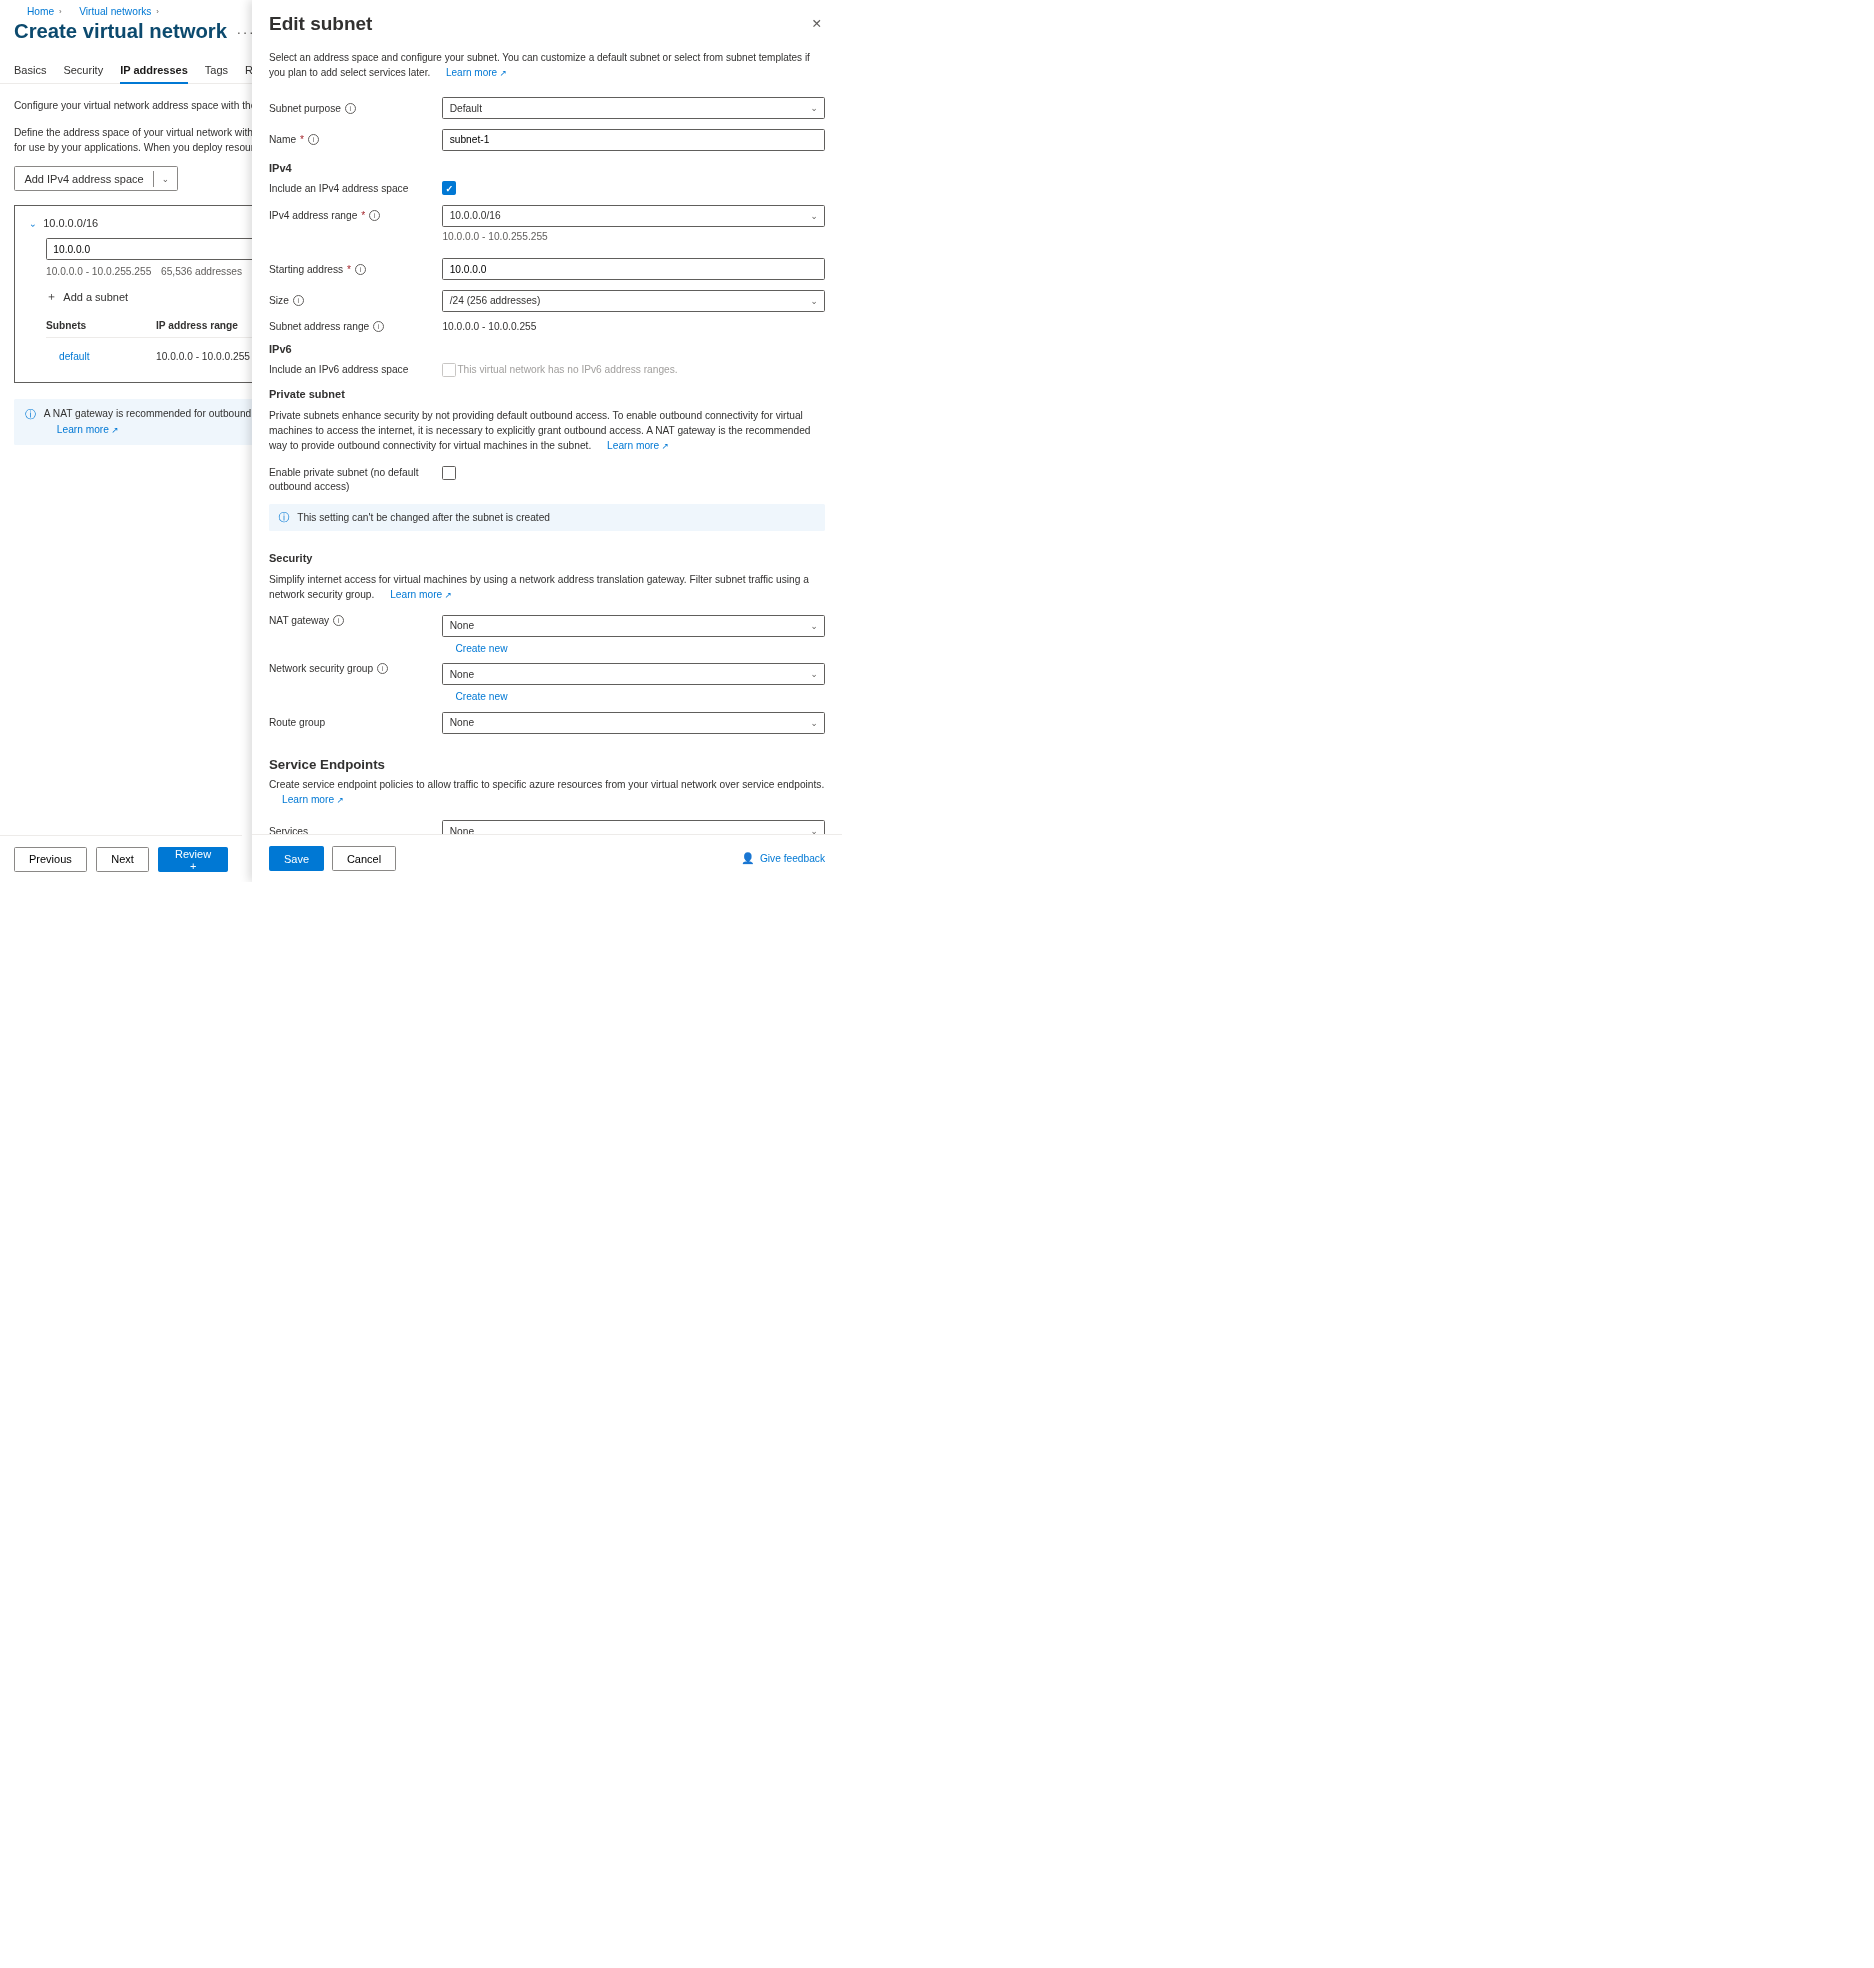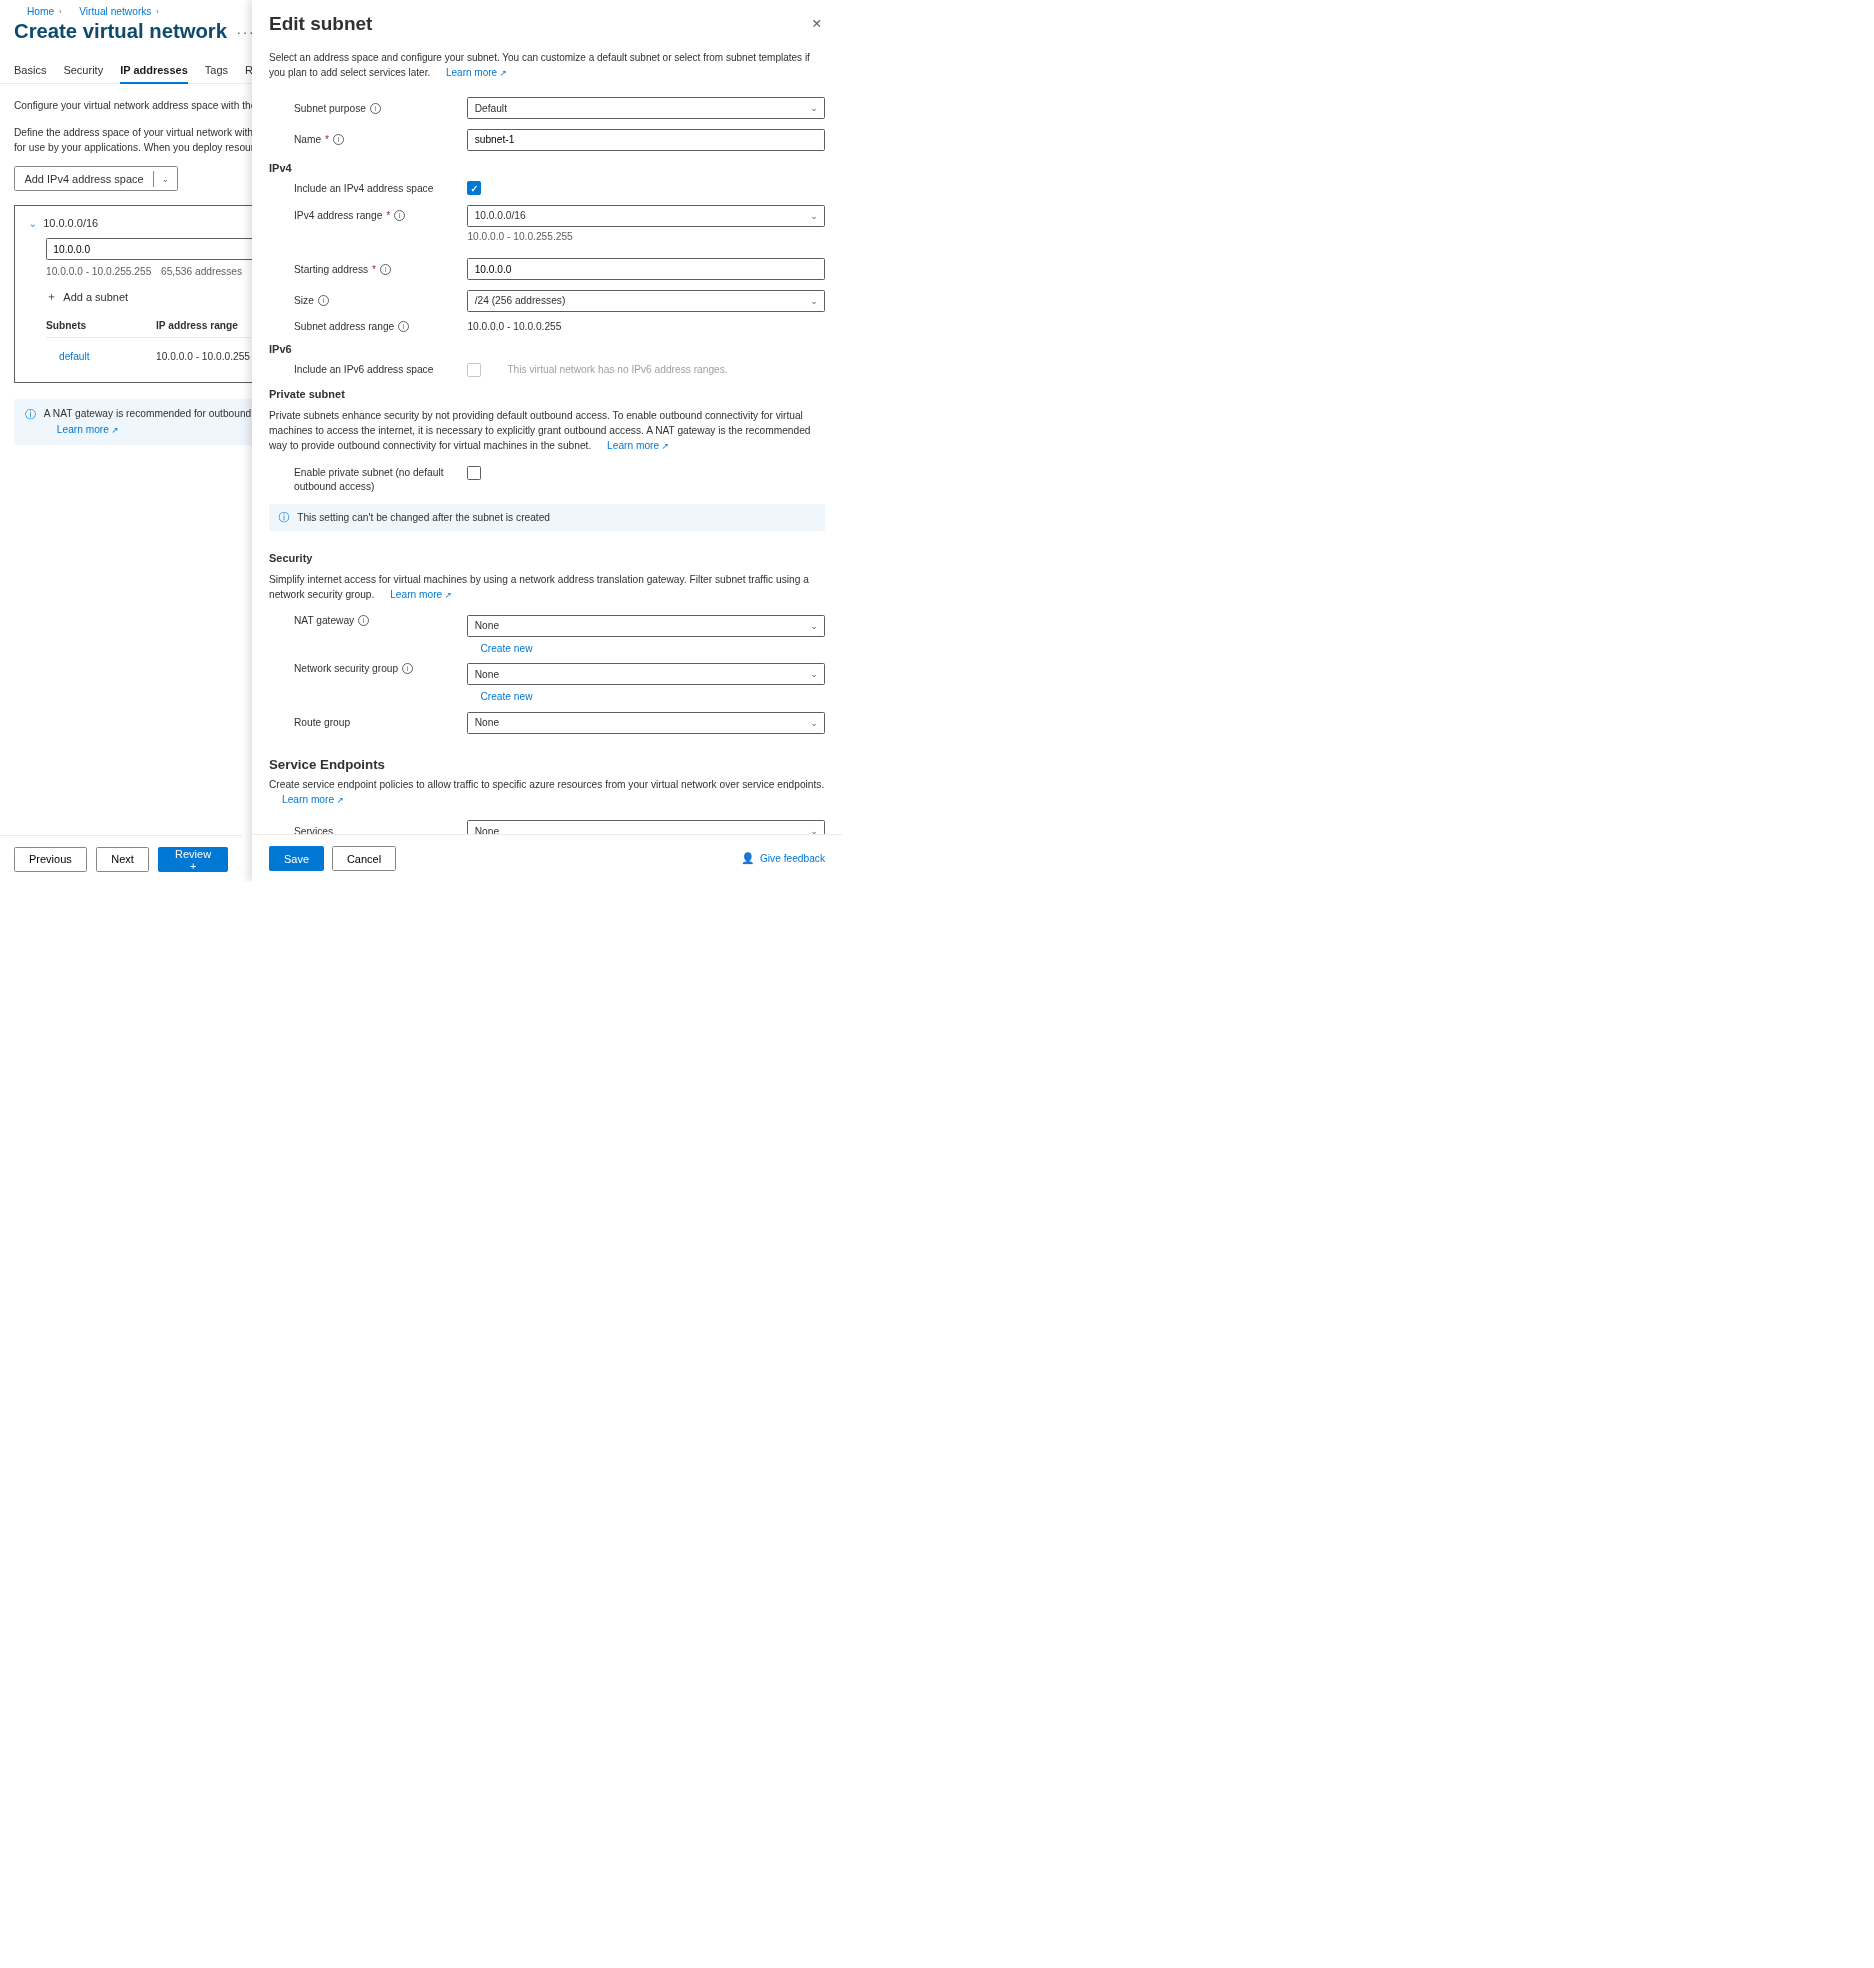--- a/index.html
+++ b/index.html
@@ -59,40 +59,40 @@
   .btn.primary { background:#0078d4; color:#fff; border:0.8px solid #0078d4; }
   
   
   .panel { position:absolute; top:0; right:0; width:590px; height:100%; background:#fff; box-shadow:-3.1px 0 9.4px rgba(0,0,0,0.15); display:flex; flex-direction:column; z-index:10; }
   .panel-header { padding:12.5px 17px 6.3px; display:flex; justify-content:space-between; align-items:flex-start; }
   .panel-title { font-size:19px; font-weight:600; }
   .close-x { font-size:12.5px; color:#605e5c; cursor:pointer; font-weight:300; padding:3.1px; }
   .panel-body { padding: 0 17px 15.6px 17px; overflow-y:auto; flex:1; }
   .panel-body .intro { font-size:10px; line-height:1.5; margin:9.4px 0 17px; }
   
-  .form-row { display:grid; grid-template-columns: 164px 1fr; gap:9.4px; align-items:center; margin-bottom:9.4px;margin-left:25px; }
+  .form-row { display:grid; grid-template-columns: 164px 1fr; gap:9.4px; align-items:center; margin-bottom:9.4px; }
   .form-row.top-align { align-items:flex-start; }
   .form-label { font-size:10.2px; display:flex; align-items:center; gap:3.9px; }
   .req { color:#a4262c; }
   .info-ico { display:inline-flex; width:11px; height:11px; border:0.8px solid #605e5c; border-radius:50%; align-items:center; justify-content:center; font-size:7px; color:#605e5c; font-style:normal; line-height:1; cursor:default; }
   .select, .text-input { width:100%; height:22px; border:0.8px solid #605e5c; border-radius:1.6px; font-size:10.2px; padding:0 6.3px; background:#fff; display:flex; align-items:center; justify-content:space-between; cursor:pointer; }
   .select .chev-d { font-size:8.6px; color:#605e5c; }
   .text-input { cursor:text; justify-content:flex-start; }
   .text-input input { border:none; outline:none; width:100%; font-size:10.2px; font-family:inherit; background:transparent; }
   .helper-text { grid-column:2; font-size:10.2px; color:#605e5c; margin-top:-4.7px; margin-bottom:6.3px; }
   
   .section-h { font-size:11px; font-weight:600; margin:11px 0 7.8px; }
   .section-h.big { font-size:13.3px; margin:23.5px 0 4.7px;}
   .section-desc { font-size:10.2px; line-height:1.5; margin-bottom:12.5px; }
   
   .checkbox { width:14px; height:14px; border:0.8px solid #605e5c; border-radius:1.6px; display:flex; align-items:center; justify-content:center; cursor:pointer; }
   .checkbox.checked { background:#0078d4; border-color:#0078d4; }
   .checkbox.checked::after { content:"✓"; color:#fff; font-size:9.4px; font-weight:bold; }
   .checkbox.disabled { border-color:#c8c6c4; cursor:default; }
-  .cb-row { display:flex; align-items:center; gap:26px; }
+  .cb-row { display:flex; align-items:center; gap:1px; }
   .cb-row .disabled-text { color:#a19f9d; font-size:10.2px; }
   
   .info-banner { background:#eff6fc; padding:6.3px 9.4px; display:flex; gap:7.8px; align-items:center; font-size:10.2px; border-radius:1.6px; margin:9.4px 0 4.7px;}
   
   .create-new { font-size:10.2px; margin-top:3.1px; }
   .col-right { display:flex; flex-direction:column; gap:3.1px; }
   
   
   .panel-footer { border-top:0.8px solid #edebe9; padding:11px 17px; display:flex; align-items:center; justify-content:space-between; }
   .panel-footer .left-btns { display:flex; gap:7.8px; }

